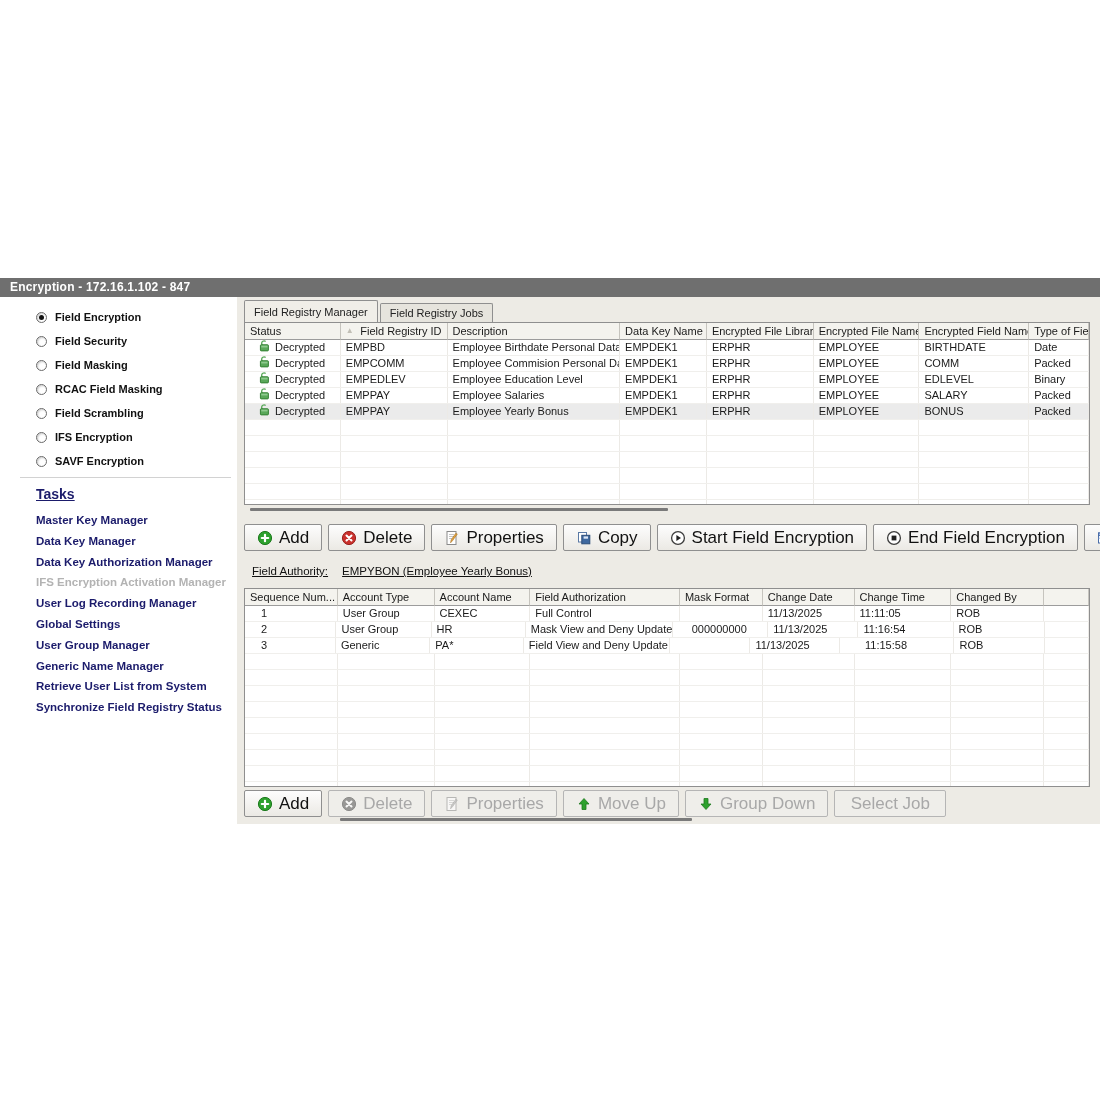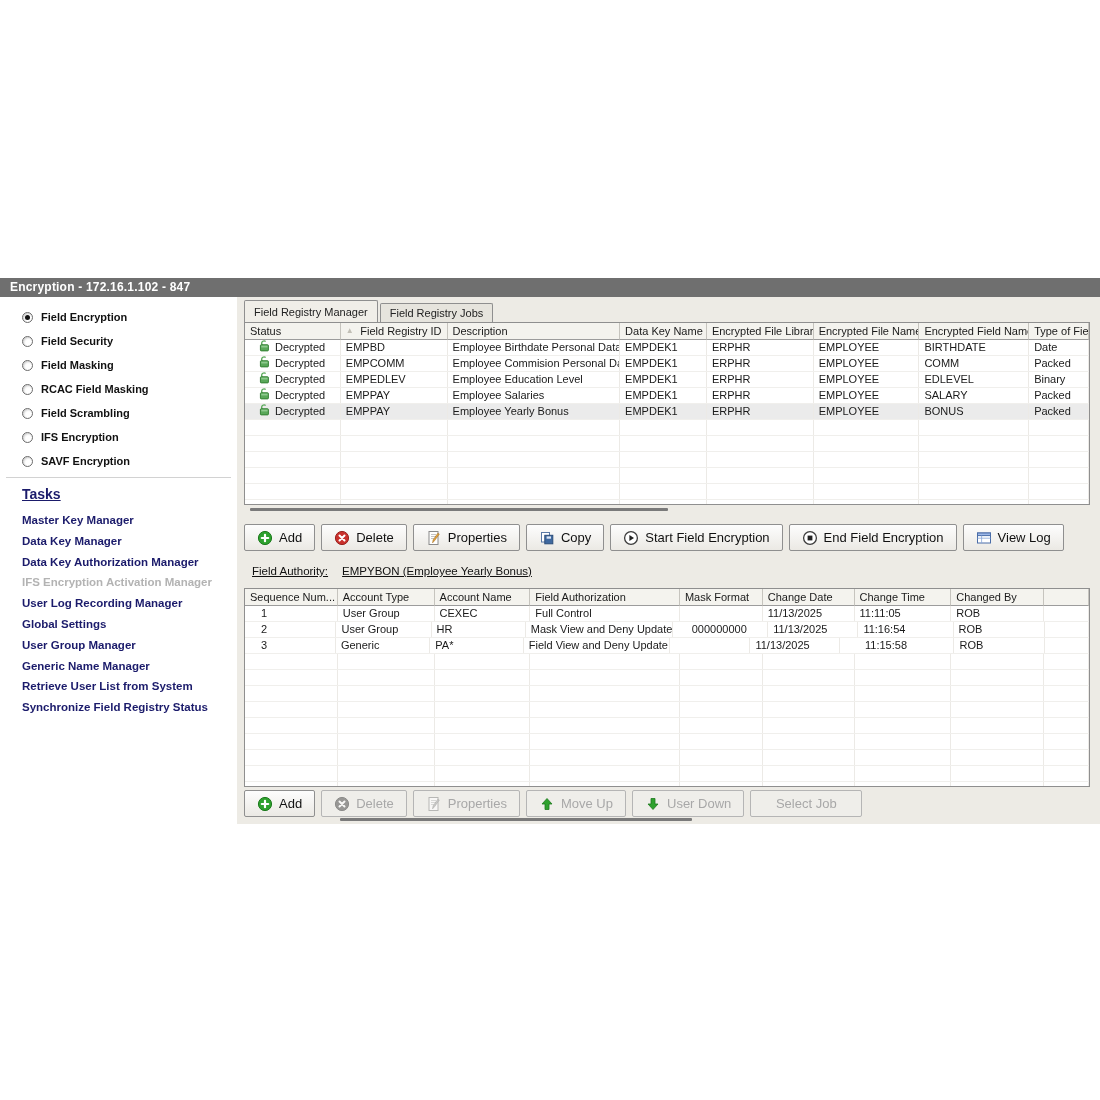--- a/index.html
+++ b/index.html
@@ -8,21 +8,21 @@
   .page { position:relative; width:1100px; height:1100px; overflow:hidden; background:#fff; }
 
   .app { position:absolute; left:0; top:278px; width:1100px; height:546px; }
 
   
   .titlebar { position:absolute; left:0; top:0; width:1100px; height:19px;
     background:#6f6f6f; color:#fff; font-weight:bold; font-size:12px;
     line-height:19px; padding-left:10px; letter-spacing:.2px; }
 
   
-  .sidebar { position:absolute; left:0; top:19px; width:237px; height:527px; background:#fff; }
+  .sidebar { position:absolute; left:0; top:19px; width:237px; height:527px; background:#fff;padding-left:14px; }
   .radio-group { padding-top:8px; }
   .radio-item { display:flex; align-items:center; height:24px; padding-left:22px; cursor:default; }
   .radio-circle { width:11px; height:11px; border:1px solid #6b6b6b; border-radius:50%;
     background:#fff; box-shadow:inset 1px 1px 2px rgba(0,0,0,.2); position:relative; flex:0 0 auto; }
   .radio-circle .dot { position:absolute; left:2px; top:2px; width:5px; height:5px;
     border-radius:50%; background:#111; }
   .radio-label { margin-left:8px; font-weight:bold; font-size:11px; color:#111; }
   .side-divider { margin:4px 6px 0 6px; border-top:1px solid #d2d2d2; }
   .tasks-header { margin:8px 0 4px 22px; font-weight:bold; font-size:14px;
     color:#1b1b6b; text-decoration:underline; }
@@ -65,21 +65,21 @@
   .hs1 { left:13px; top:211px; width:640px; }
   .hs1 .thumb { width:418px; }
   .hs2 { left:103px; top:521px; width:600px; }
   .hs2 .thumb { width:352px; }
 
   
   .toolbar { position:absolute; display:flex; gap:6px; }
   .tb1 { left:7px; top:227px; }
   .tb2 { left:7px; top:493px; }
   .btn { display:inline-flex; align-items:center; gap:6px; height:27px; padding:0 12px;
-    border:1px solid #8f8f8f; border-radius:2px; font-size:13px; color:#111;
+    border:1px solid #8f8f8f; border-radius:2px; font-size:17px; color:#111;
     background:linear-gradient(#fdfdfd,#ebe9e4); cursor:pointer; white-space:nowrap; }
   .btn .icon { width:16px; height:16px; display:inline-flex; flex:0 0 auto; }
   .btn.disabled { color:#a8a8a8; border-color:#b5b5b5; background:#efeeea; cursor:default; }
   .btn.disabled .icon.muted { filter:grayscale(1) opacity(.55); }
   .btn.no-icon { justify-content:center; min-width:112px; }
 
   
   .fa-line { position:absolute; left:15px; top:268px; font-size:11.5px; color:#111;text-decoration:underline; }
   .fa-line .fa-value { margin-left:14px; }
 </style>
@@ -600,21 +600,21 @@
               </svg>
             </span>
             <span>Move Up</span>
           </button>
           <button class="btn disabled">
             <span class="icon">
               <svg viewBox="0 0 16 16" width="16" height="16">
                 <path d="M8 13.5L3 8h3V2.5h4V8h3z" fill="#2ea12e" stroke="#1e7a1e" stroke-width="0.8"></path>
               </svg>
             </span>
-            <span>User Down</span>
+            <span>Group Down</span>
           </button>
           <button class="btn disabled no-icon">
             <span>Select Job</span>
           </button>
         </div>
 
       <div class="hscroll hs2">
           <div class="thumb"></div>
         </div>
     </div>

